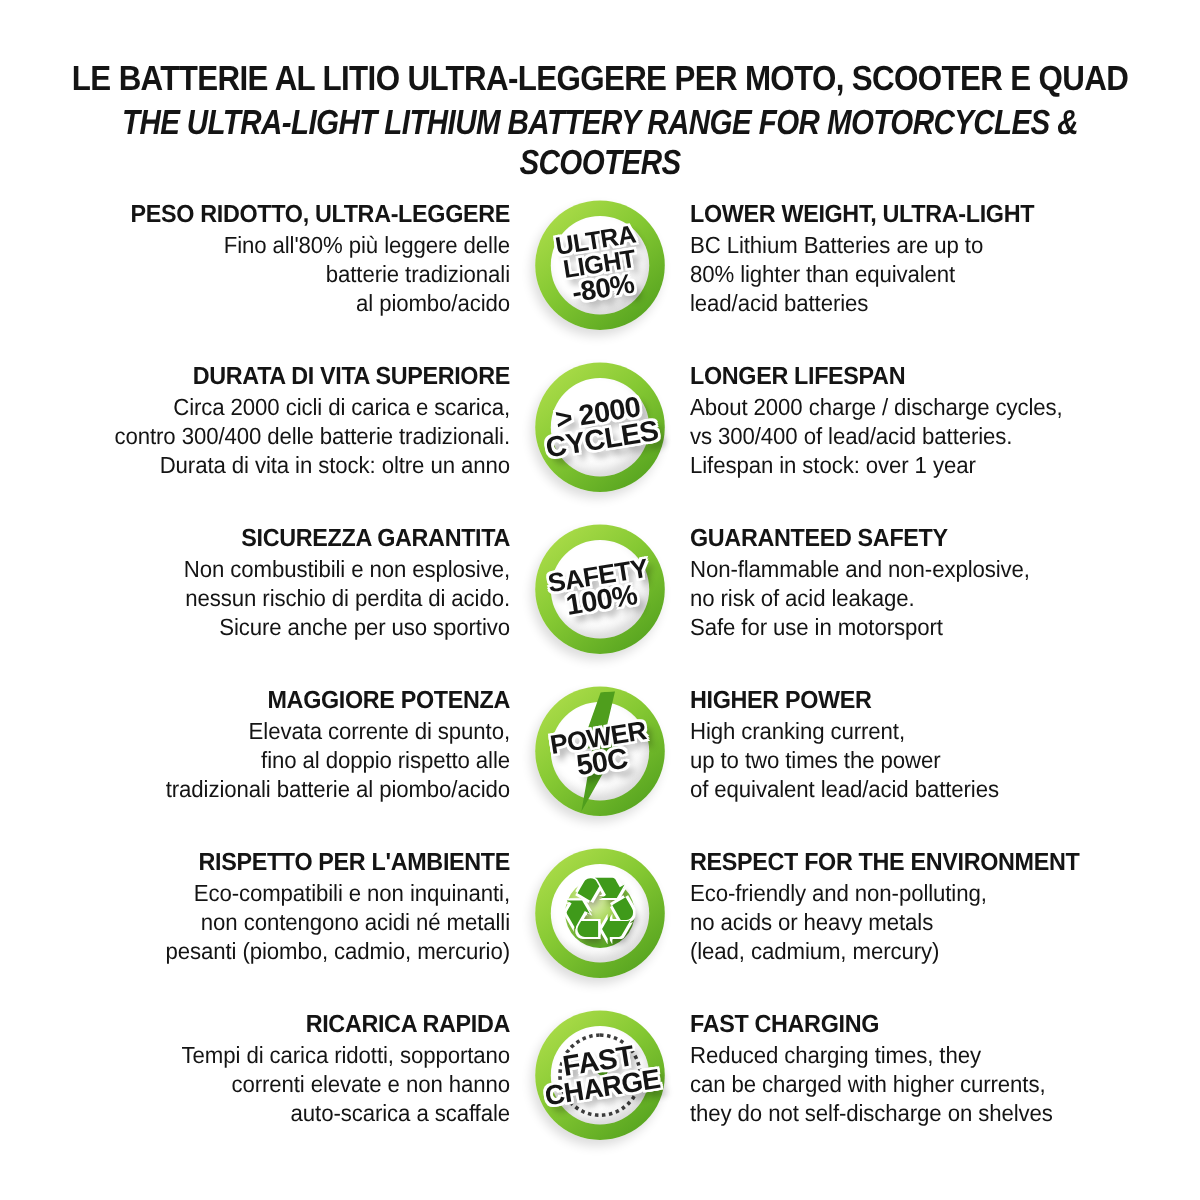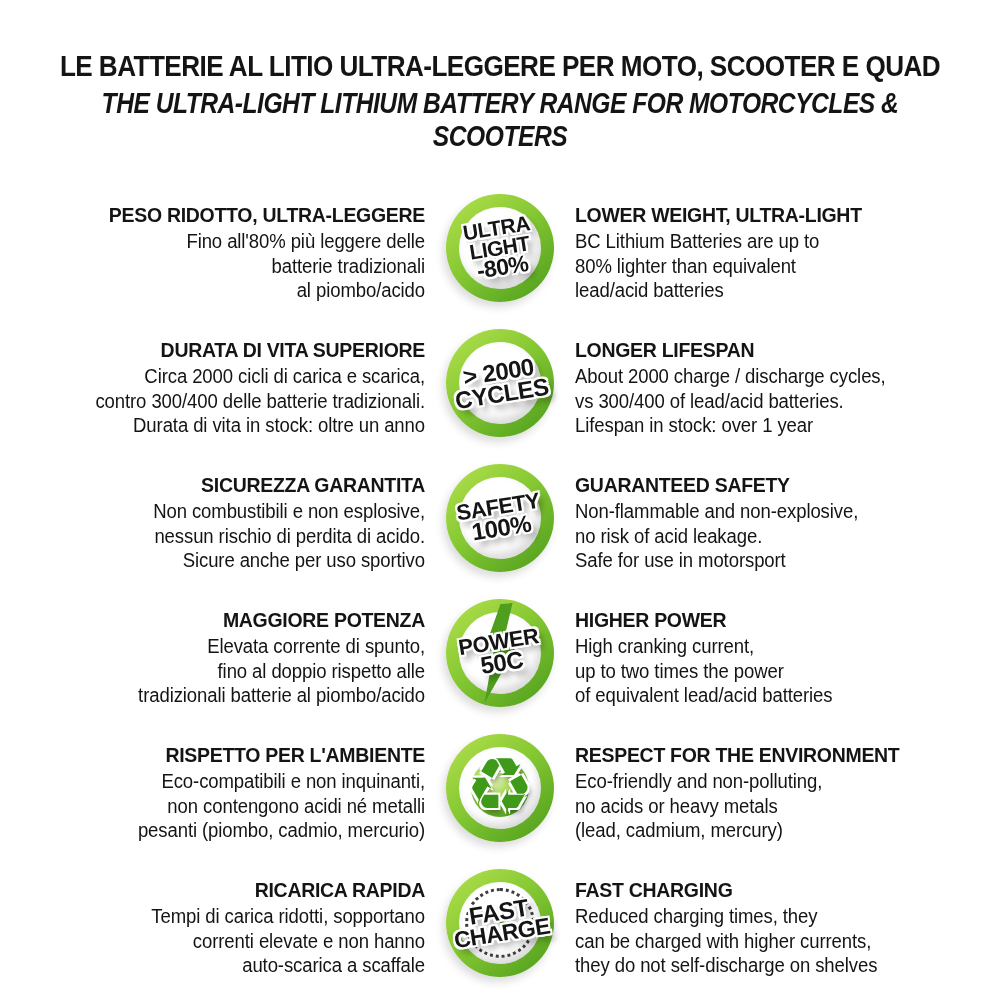--- a/index.html
+++ b/index.html
@@ -17,21 +17,21 @@
     transform:scaleX(0.90); transform-origin:50% 50%;
   }
   .title-line2 {
     font-size:29px; font-weight:bold; font-style:italic; letter-spacing:-0.6px;
     transform:scaleX(0.85); transform-origin:50% 50%;
     margin-top:4px;
   }
 
   
   .rows { margin-top:6px; }
-  .row { display:flex; align-items:flex-end; height:135px; }
+  .row { display:flex; align-items:flex-start; height:135px; }
   .col { width:400px; }
   .col-it { margin-left:25px; text-align:right; transform:scaleX(0.95); transform-origin:100% 50%; }
   .col-en { text-align:left; transform:scaleX(0.95); transform-origin:0% 50%; }
   .heading { font-size:20.5px; font-weight:bold; letter-spacing:-0.3px; margin:0 0 2px 0; }
   .body { font-size:19.5px; line-height:1.24; letter-spacing:-0.1px; margin:0; white-space:pre-line; }
 
   
   .badge-wrap { width:150px; display:flex; justify-content:center; align-items:center; }
   .badge {
     width:108px; height:108px; border-radius:50%;

